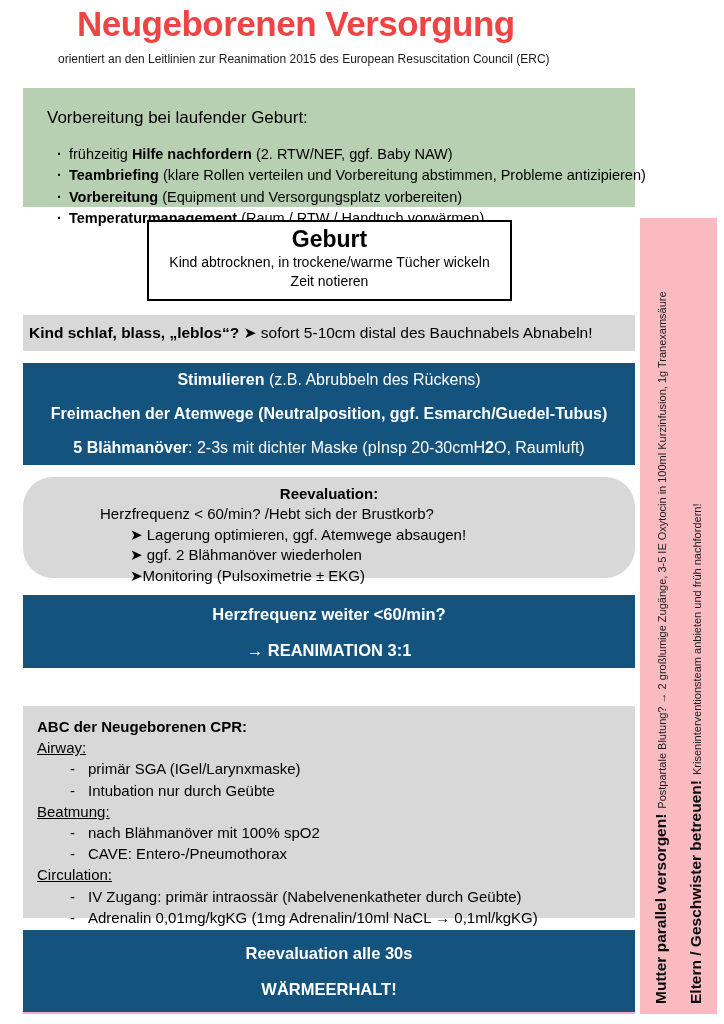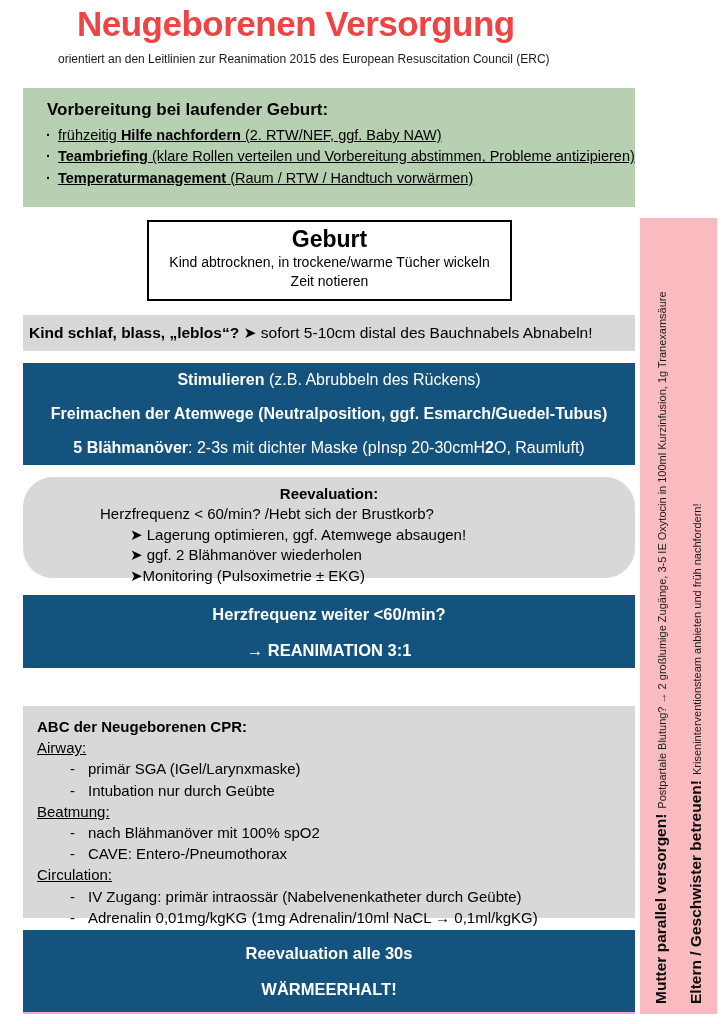--- a/index.html
+++ b/index.html
@@ -25,22 +25,22 @@
 
   
   .col-box{left:23px;width:612px;}
 
   
   .green{
     top:88px;height:119px;
     background:#b8d0b2;
     padding:10px 14px 0 14px;
   }
-  .green .heading{font-size:17px;font-weight:700;margin:2px 0 5px 10px;}
-  .green ul{list-style:none;margin:5px;padding:0 0 0 4px;text-decoration:underline;}
+  .green .heading{font-size:17px;font-weight:400;margin:10px 0 5px 10px;}
+  .green ul{list-style:none;margin:16px;padding:0 0 0 4px;}
   .green li{font-size:14.5px;line-height:21.4px;white-space:nowrap;}
   .green .dot{display:inline-block;width:12px;text-align:left;font-weight:700;}
 
   
   .birth{
     left:147px;top:220px;width:365px;height:81px;
     background:#ffffff;border:2px solid #000;
     text-align:center;
   }
   .birth .birth-title{font-size:23px;font-weight:700;margin-top:3px;line-height:28px;}
@@ -114,20 +114,21 @@
 <div class="page">
 
   <div class="abs title">Neugeborenen Versorgung</div>
   <div class="abs subtitle">orientiert an den Leitlinien zur Reanimation 2015 des European Resuscitation Council (ERC)</div>
 
   <section class="abs col-box green">
     <div class="heading">Vorbereitung bei laufender Geburt:</div>
     <ul>
       <li><span class="dot">·</span><span>frühzeitig </span><b>Hilfe nachfordern</b><span> (2. RTW/NEF, ggf. Baby NAW)</span></li>
       <li><span class="dot">·</span><span></span><b>Teambriefing</b><span> (klare Rollen verteilen und Vorbereitung abstimmen, Probleme antizipieren)</span></li>
+      <li><span class="dot">·</span><span></span><b>Vorbereitung</b><span> (Equipment und Versorgungsplatz vorbereiten)</span></li>
       <li><span class="dot">·</span><span></span><b>Temperaturmanagement</b><span> (Raum / RTW / Handtuch vorwärmen)</span></li>
     </ul>
   </section>
 
   <section class="abs birth">
     <div class="birth-title">Geburt</div>
     <div class="birth-line">Kind abtrocknen, in trockene/warme Tücher wickeln</div>
     <div class="birth-line">Zeit notieren</div>
   </section>
 

